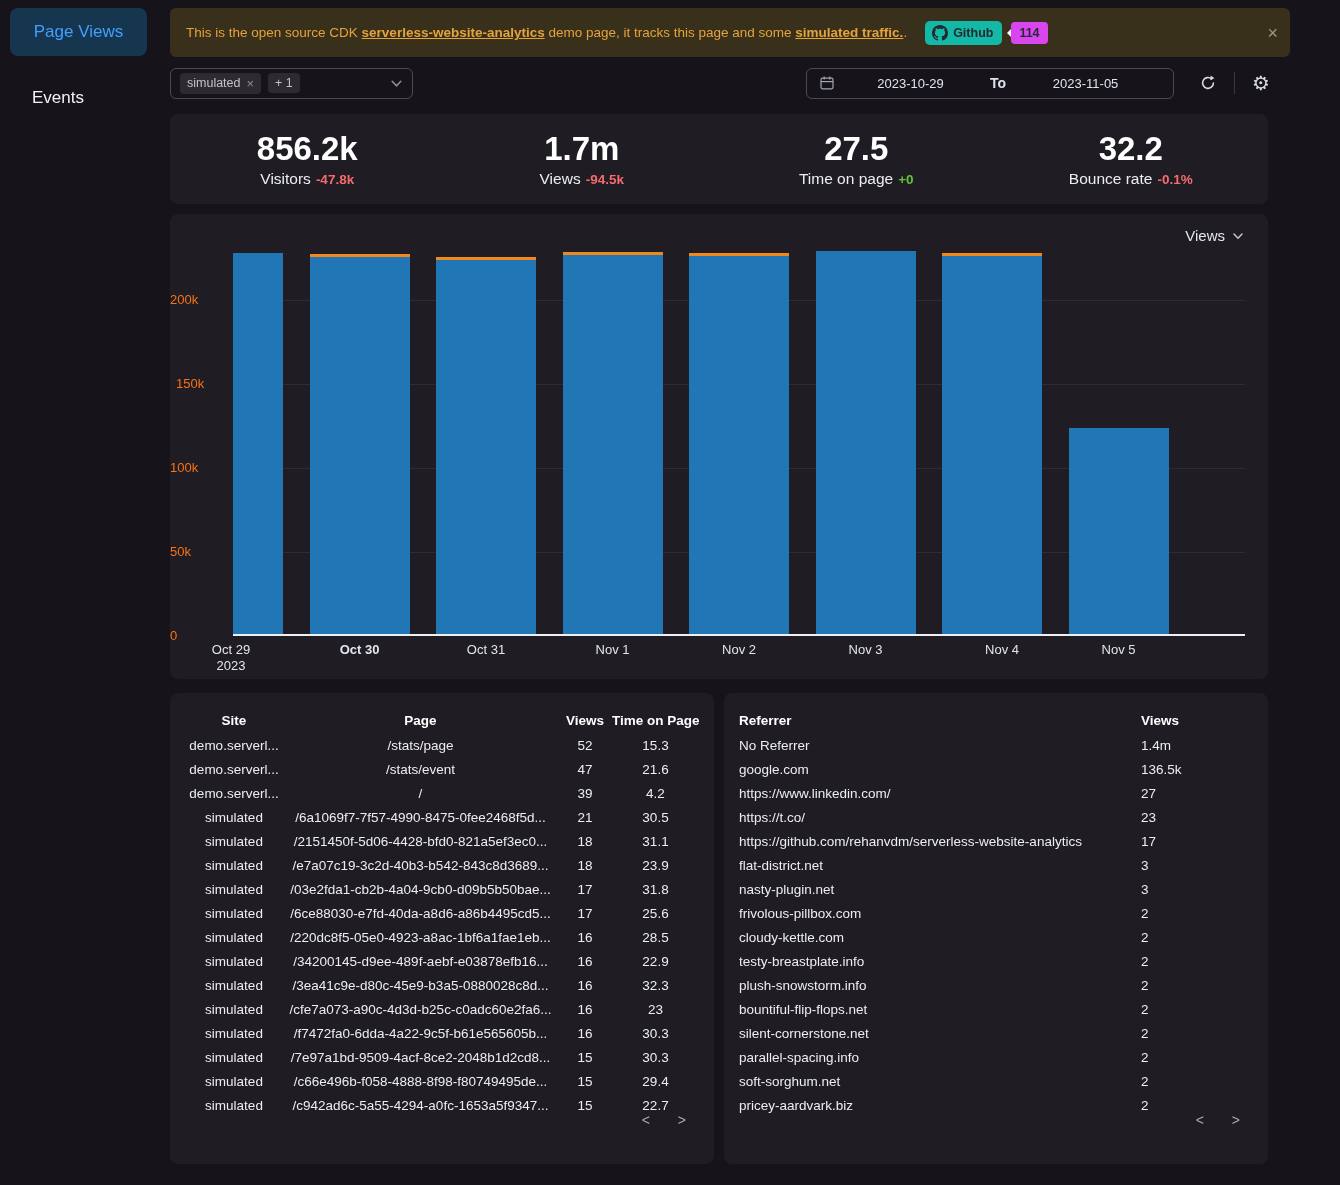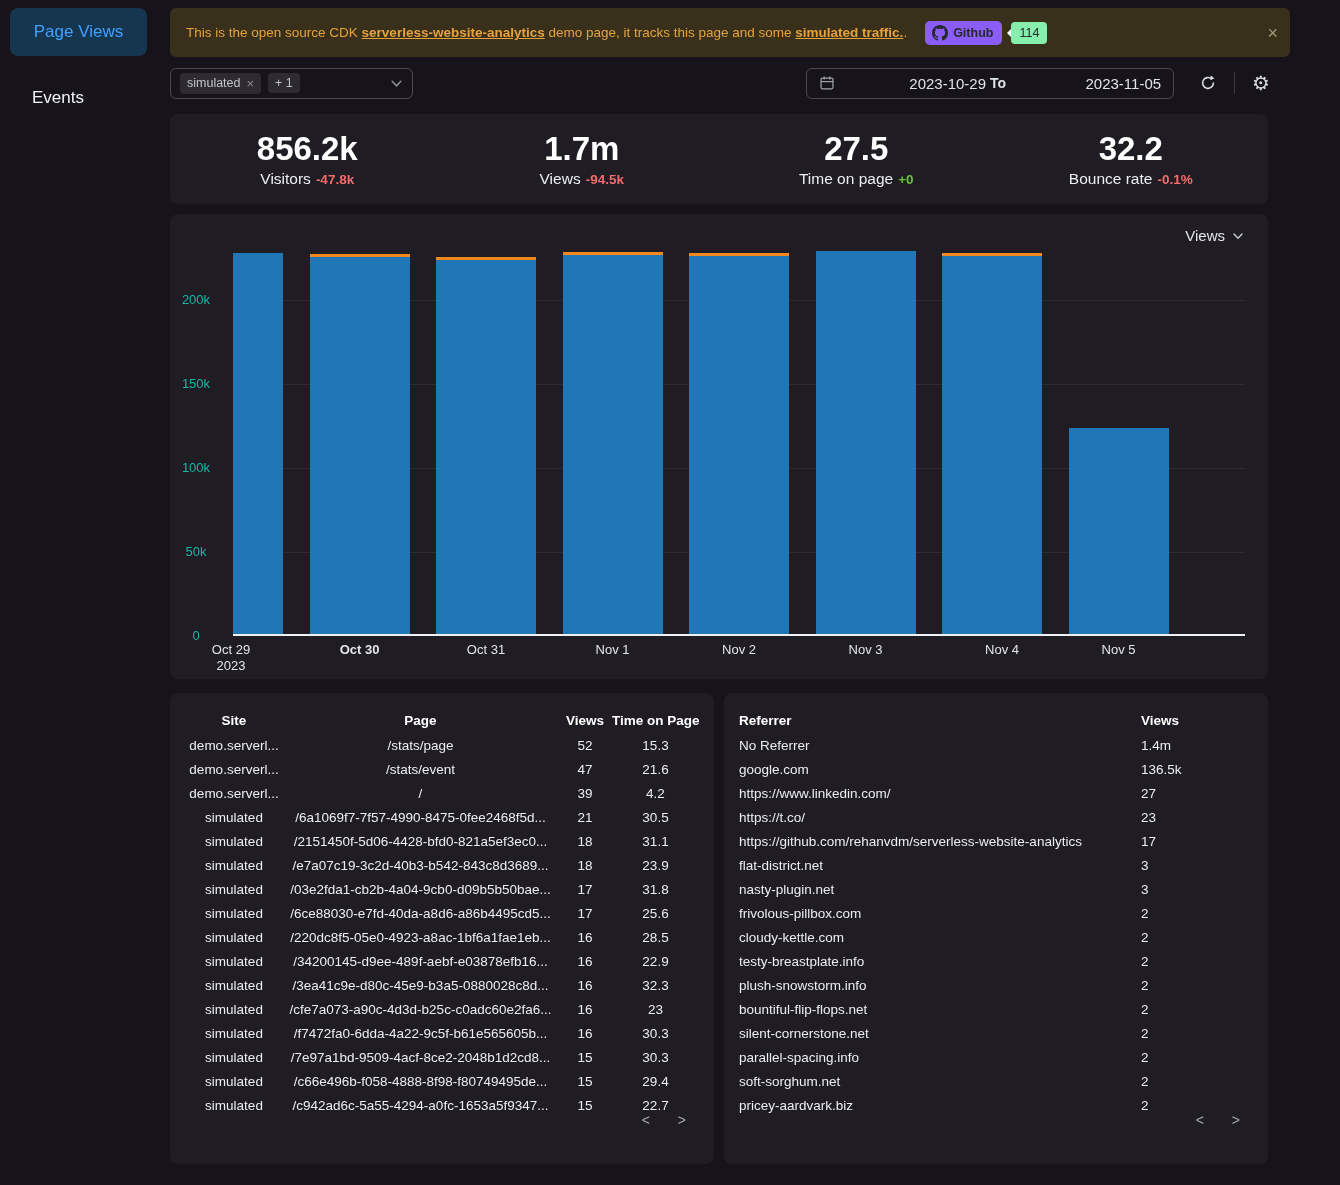--- a/index.html
+++ b/index.html
@@ -14,41 +14,41 @@
   .nav-item { position:absolute; left:32px; top:88px; color:#f0f2f6; font-size:17px; cursor:pointer; }
 
   
   #main { position:absolute; left:170px; top:0; width:1120px; }
 
   
   #banner { position:relative; margin-top:8px; width:1120px; height:49px; background:#39301b;
     border-radius:6px; display:flex; align-items:center; padding:0 16px; }
   #banner .txt { color:#e6a23c; font-size:13.5px; }
   #banner .lnk { color:#e6a23c; font-weight:bold; text-decoration:underline; cursor:pointer;margin-top:28px; }
-  .gh-btn { display:inline-flex; align-items:center; gap:5px; background:#8b5cf6; color:#24292f;
+  .gh-btn { display:inline-flex; align-items:center; gap:5px; background:#14b8a6; color:#24292f;
     border-radius:5px; padding:4px 9px 4px 7px; font-size:12.5px; font-weight:bold; margin-left:18px; cursor:pointer; }
-  .gh-count { position:relative; background:#86efac; color:#24292f; border-radius:4px;
-    padding:4px 8px; font-size:12.5px; font-weight:normal; margin-left:9px; cursor:pointer; }
+  .gh-count { position:relative; background:#d946ef; color:#24292f; border-radius:4px;
+    padding:4px 8px; font-size:12.5px; font-weight:bold; margin-left:9px; cursor:pointer; }
   .gh-count::before { content:""; position:absolute; left:-4px; top:50%; margin-top:-4px;
     border-top:4px solid transparent; border-bottom:4px solid transparent; border-right:4px solid #ffffff; }
   #banner-close { position:absolute; right:12px; top:50%; transform:translateY(-50%);
     color:#a59a78; font-size:18px; line-height:1; cursor:pointer; }
 
   
   #filter-row { margin-top:10px; width:1100px; height:32px; display:flex; justify-content:space-between; align-items:center; }
   #filter-select { width:243px; height:31px; border:1px solid #4c494f; border-radius:6px;
     display:flex; align-items:center; padding:0 9px; gap:7px; cursor:pointer; }
   .tag { background:#2d2a31; border-radius:4px; padding:3px 7px; color:#c3c4c9; font-size:12.5px;
     display:flex; align-items:center; gap:6px; }
   .tag .tclose { color:#8f8f94; font-size:13px; cursor:pointer; }
   #filter-select .chev { margin-left:auto; display:flex; }
   #date-group { display:flex; align-items:center; }
   #date-range { width:368px; height:31px; border:1px solid #4c494f; border-radius:6px;
     display:flex; align-items:center; padding:0 12px; cursor:pointer; }
-  #date-range .dval { flex:1; text-align:right; color:#dfe3ea; font-size:15px; }
+  #date-range .dval { flex:1; text-align:center; color:#dfe3ea; font-size:13px; }
   #date-range .dsep { color:#dfe3ea; font-size:14px; font-weight:bold; padding:0 4px; }
   .icon-btn { display:flex; align-items:center; justify-content:center; cursor:pointer; }
   #refresh-btn { margin-left:25px; }
   .vdiv { width:1px; height:22px; background:#3a373f; margin:0 17px; }
   #gear-btn { font-family:"DejaVu Sans", sans-serif; color:#d7dae0; font-size:20px; line-height:1; }
 
   
   #stats-card { margin-top:15px; width:1098px; height:90px; background:#1f1c23; border-radius:8px;
     display:flex; align-items:center; }
   .stat { flex:1; text-align:center; }
@@ -58,21 +58,21 @@
 
   
   #chart-card { position:relative; margin-top:10px; width:1098px; height:465px; background:#1f1c23; border-radius:8px; }
   #metric-selector { position:absolute; top:13px; right:24px; display:flex; align-items:center; gap:7px;
     color:#e3e6ec; font-size:15px; cursor:pointer; }
   #plot { position:absolute; left:63px; top:37px; width:1012px; height:385px; overflow:hidden;
     border-bottom:2px solid #eef0f4; }
   .gridline { position:absolute; left:0; width:100%; height:1px; background:rgba(255,255,255,0.07); }
   .bar { position:absolute; bottom:0; width:100px; background:#2176b5; cursor:pointer; }
   .bar .cap { position:absolute; top:0; left:0; right:0; height:3px; background:#f0881e; }
-  .ylab { position:absolute; width:52px; text-align:center; color:#14b8a6; font-size:13px; }
+  .ylab { position:absolute; width:52px; text-align:left; color:#f97316; font-size:13px; }
   .xlab { position:absolute; width:90px; text-align:center; color:#e3e6ec; font-size:13px; line-height:16px; }
 
   
   #tables-row { margin-top:14px; width:1098px; display:flex; gap:10px; }
   .table-card { position:relative; width:545px; height:471px; background:#1f1c23; border-radius:8px;
     padding:14px 15px 10px; }
   .tr { display:grid; height:24px; align-items:center; font-size:13.5px; color:#eceef3; }
   .thead { font-weight:bold; color:#ffffff; height:26px; }
   .pages-grid { grid-template-columns:98px 275px 54px auto;text-align:center; }
   .ref-grid { grid-template-columns:390px auto;gap:12px; }
@@ -193,21 +193,21 @@
           </div>
           <div class="bar" style="left: 582.5px; height: 383.655px; background: rgb(33, 118, 181);"></div>
           <div class="bar" style="left: 709px; height: 381.133px; background: rgb(33, 118, 181);">
             <div class="cap" style="background: rgb(240, 136, 30);"></div>
           </div>
           <div class="bar" style="left: 835.5px; height: 205.614px; background: rgb(33, 118, 181);"></div>
         </div>
     <div class="ylab" style="left: 0px; top: 414px;">0</div>
         <div class="ylab" style="left: 0px; top: 329.939px;">50k</div>
         <div class="ylab" style="left: 0px; top: 245.878px;">100k</div>
-        <div class="ylab" style="left: 0px; top: 161.817px;">150k</div>
+        <div class="ylab" style="left: 6px; top: 161.817px;">150k</div>
         <div class="ylab" style="left: 0px; top: 77.7555px;">200k</div>
         <div class="xlab" style="left: 16px; top: 428px;">Oct 29<div>2023</div></div>
         <div class="xlab" style="left: 144.5px; top: 428px; font-weight: bold;">Oct 30</div>
         <div class="xlab" style="left: 271px; top: 428px;">Oct 31</div>
         <div class="xlab" style="left: 397.5px; top: 428px;">Nov 1</div>
         <div class="xlab" style="left: 524px; top: 428px;">Nov 2</div>
         <div class="xlab" style="left: 650.5px; top: 428px;">Nov 3</div>
         <div class="xlab" style="left: 787px; top: 428px;">Nov 4</div>
         <div class="xlab" style="left: 903.5px; top: 428px;">Nov 5</div>
       </div>

